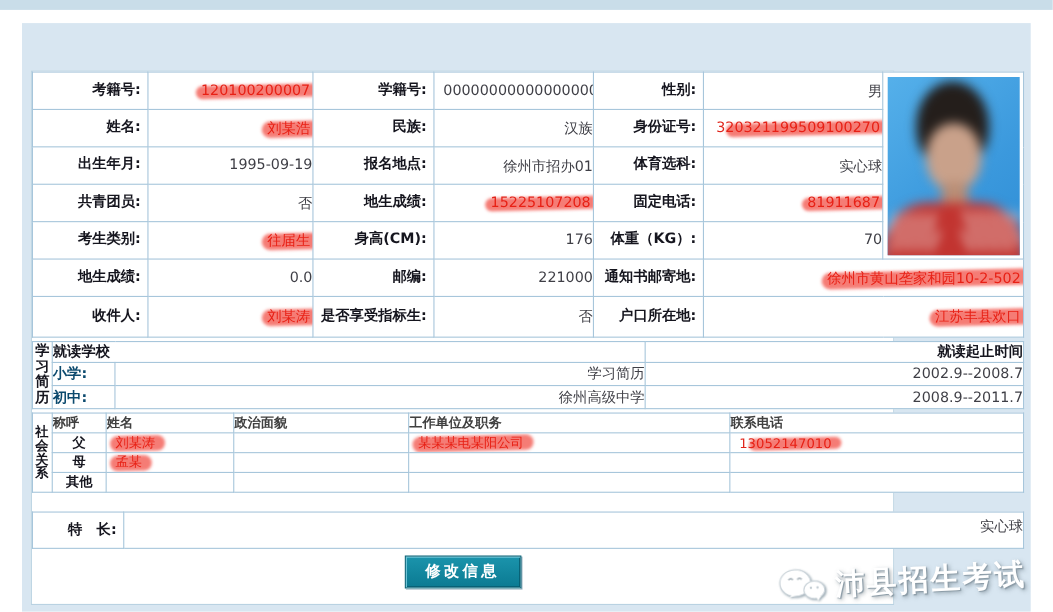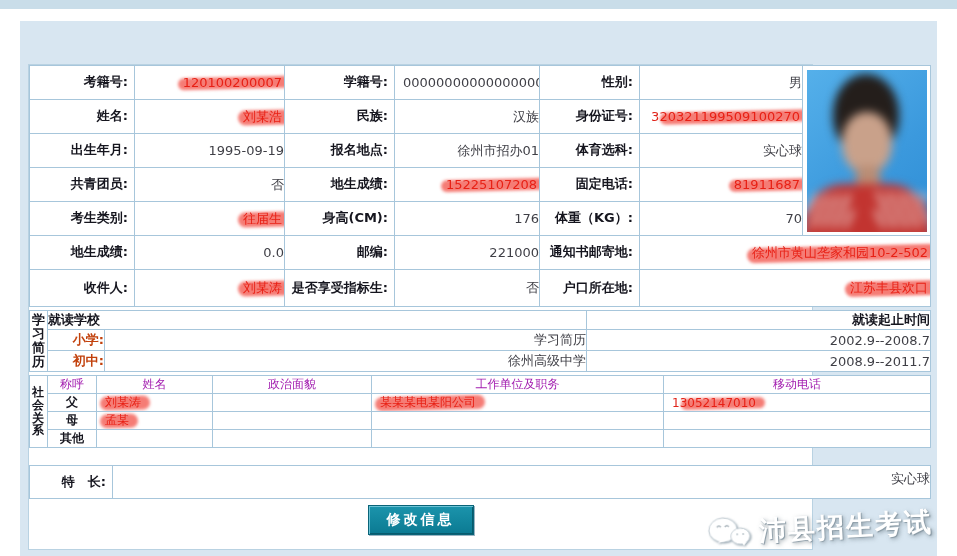--- a/index.html
+++ b/index.html
@@ -20,24 +20,24 @@
   .gap { margin-top:3px; }
   .gap2 { margin-top:17px; }
   
   .vside { width:18px; font-weight:bold; color:#15151e; text-align:left; font-size:13px;
            line-height:1.08; word-break:break-all; white-space:normal; padding:0 2px; }
   
   .t-edu td { height:21px; font-size:13px; }
   .t-edu .hd { height:17px; font-weight:bold; color:#15151e; }
   .t-edu .hd-school { }
   .t-edu .hd-period { text-align:right; padding-left:4px; }
-  .t-edu .stage { font-weight:bold; text-align:right; color:#c2410c; }
+  .t-edu .stage { font-weight:bold; text-align:left; color:#0c4a6e; }
   
   .t-family td { height:15px; font-size:12px; }
-  .t-family .hd { font-weight:normal; text-align:center; color:#a21caf; }
+  .t-family .hd { font-weight:bold; color:#404040; }
   .t-family .rel { font-weight:bold; text-align:center; color:#15151e; }
   .t-family .fval { text-align:left; padding-left:6px; color:#3f3f46; }
   
   .t-spec td.row1 { height:33px; }
   .t-spec td.row2 { height:28px; }
   .t-spec .topval { vertical-align:top; padding-top:4px; }
   
   .redacted { color:#e0241a; position:relative; display:inline-block; padding:0 2px; }
   .redacted::after { content:""; position:absolute; left:-3px; right:-7px; top:2px; bottom:1px;
                      background:rgba(238,30,18,0.58); border-radius:8px; filter:blur(1.6px);
@@ -199,21 +199,21 @@
           <col style="width:292px">
           <col style="width:267px">
         </colgroup>
       <tbody>
           <tr>
         <td class="vside" rowspan="4">社会关系</td>
         <td class="hd">称呼</td>
         <td class="hd">姓名</td>
         <td class="hd">政治面貌</td>
         <td class="hd">工作单位及职务</td>
-        <td class="hd">移动电话</td>
+        <td class="hd">联系电话</td>
       </tr>
       <tr>
         <td class="rel">父</td>
         <td class="fval"><span class="redacted">刘某涛</span></td>
         <td class="fval"></td>
         <td class="fval"><span class="redacted">某某某电某阳公司</span></td>
         <td class="fval"><span class="redacted keep-first">13052147010</span></td>
       </tr>
       <tr>
         <td class="rel">母</td>

